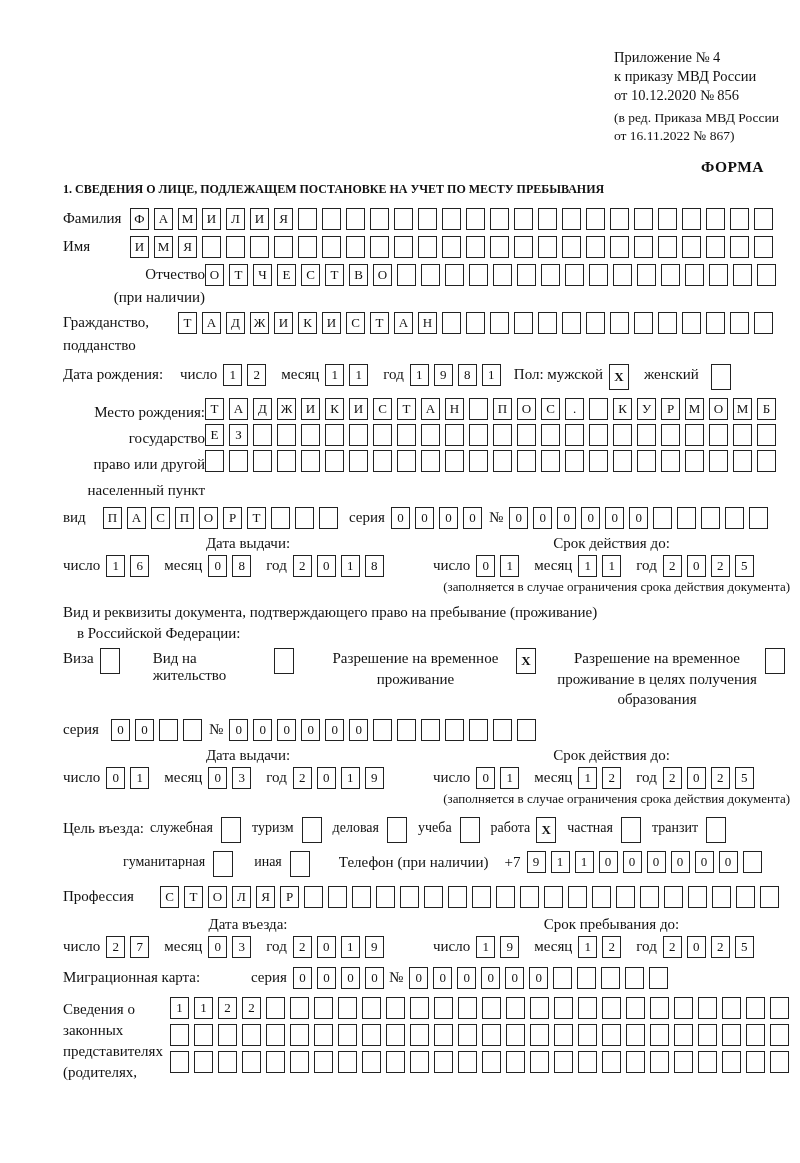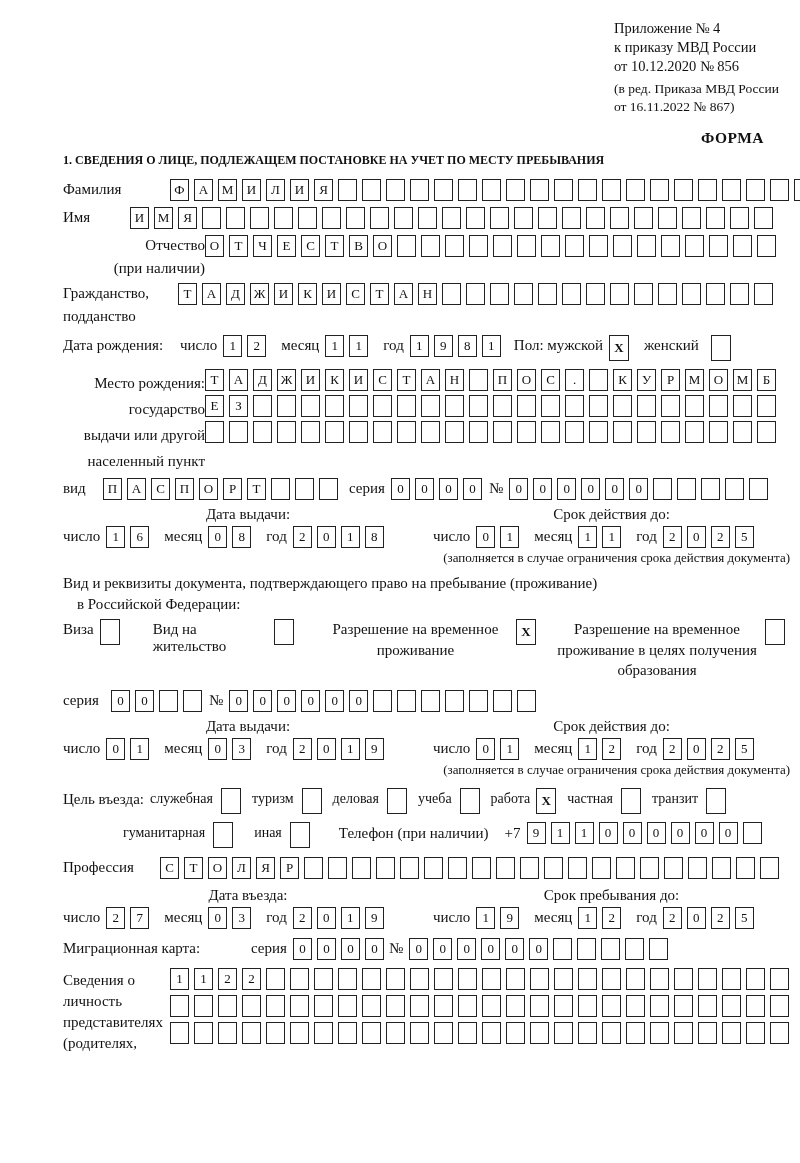--- a/index.html
+++ b/index.html
@@ -1,16 +1,16 @@
 <!DOCTYPE html>
 <html><head>
 <meta charset="utf-8">
 <style>
   html,body{margin:0;padding:0;background:#fff;}
-  .page{width:800px;height:1163px;box-sizing:border-box;padding:19px 10px 0 63px;
+  .page{width:800px;height:1163px;box-sizing:border-box;padding:48px 10px 0 63px;
         background:#fff;color:#111;font-family:"Liberation Serif","DejaVu Serif",serif;
         font-size:15px;overflow:hidden;position:relative;}
   .annex{margin-left:551px;font-size:14.5px;line-height:1.32;}
   .annex-sub{margin-top:4px;font-size:13.5px;line-height:1.3;}
   .forma{text-align:right;margin:14px 26px 0 0;font-weight:bold;font-size:15.5px;letter-spacing:.5px;}
   .title{text-align:center;font-weight:bold;font-size:15.5px;margin-top:12px;line-height:1.4;}
   .title-blank{display:inline-block;width:46px;border-bottom:2px solid #222;height:13px;margin-left:10px;}
   .sec-heading{font-weight:bold;margin-top:6px;font-size:12px;}
   .frow{display:flex;align-items:flex-start;margin-top:6px;}
   .lbl{flex:none;padding-top:2px;}
@@ -59,21 +59,21 @@
       <div>(в ред. Приказа МВД России</div>
       <div>от 16.11.2022 № 867)</div>
     </div>
   </div>
 
   <div class="forma">ФОРМА</div>
 
 
   <div class="sec-heading">1. СВЕДЕНИЯ О ЛИЦЕ, ПОДЛЕЖАЩЕМ ПОСТАНОВКЕ НА УЧЕТ ПО МЕСТУ ПРЕБЫВАНИЯ</div>
 
-  <div class="frow" style="margin-top:11px;gap:40px;">
+  <div class="frow" style="margin-top:11px;">
     <span class="lbl w67">Фамилия</span>
     <span class="boxes">
         <span class="cell">Ф</span>
         <span class="cell">А</span>
         <span class="cell">М</span>
         <span class="cell">И</span>
         <span class="cell">Л</span>
         <span class="cell">И</span>
         <span class="cell">Я</span>
         <span class="cell"></span>
@@ -225,21 +225,21 @@
     <span class="dlbl">женский</span>
     <span class="boxes big" style="margin-left:6px;">
         <span class="cell"></span>
       </span>
   </div>
 
   <div class="frow" style="margin-top:8px;">
     <span class="lbl w142 mr-labels">
       <div>Место рождения:</div>
       <div>государство</div>
-      <div>выдачи или другой</div>
+      <div>право или другой</div>
       <div>населенный пункт</div>
     </span>
     <span class="mr-rows">
       <span class="boxes">
           <span class="cell">Т</span>
           <span class="cell">А</span>
           <span class="cell">Д</span>
           <span class="cell">Ж</span>
           <span class="cell">И</span>
           <span class="cell">К</span>
@@ -686,21 +686,21 @@
         <span class="cell"></span>
         <span class="cell"></span>
         <span class="cell"></span>
         <span class="cell"></span>
       </span>
   </div>
 
   <div class="reps">
     <span class="lbl w107 reps-labels">
       <div>Сведения о</div>
-      <div>личность</div>
+      <div>законных</div>
       <div>представителях</div>
       <div>(родителях,</div>
 
     </span>
     <span class="reps-rows">
       <span class="boxes">
           <span class="cell">1</span>
           <span class="cell">1</span>
           <span class="cell">2</span>
           <span class="cell">2</span>

